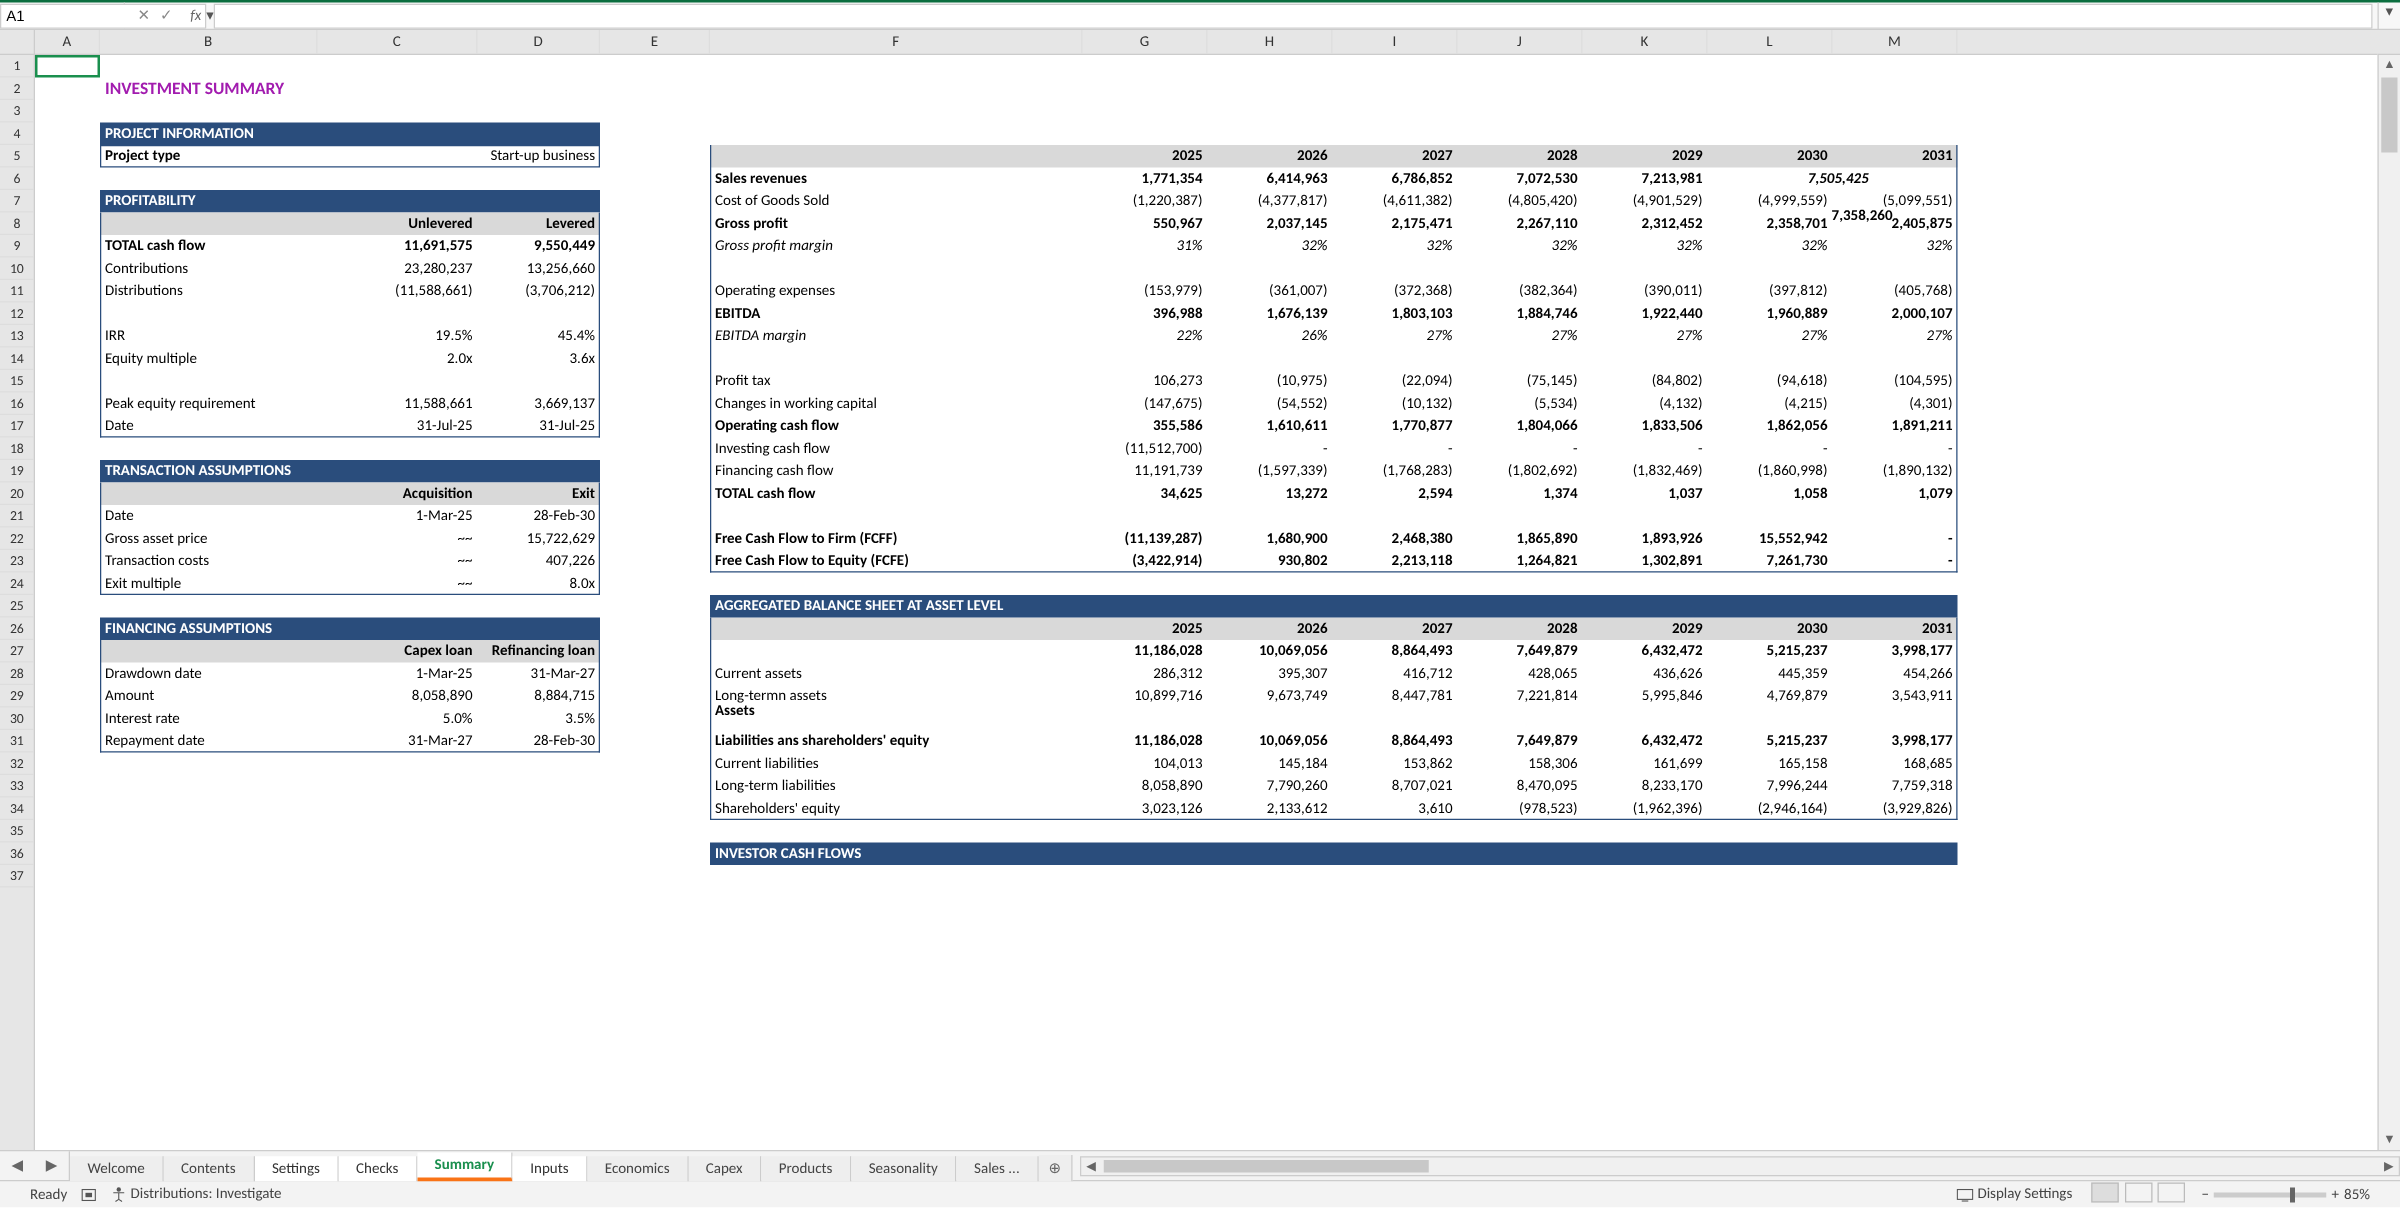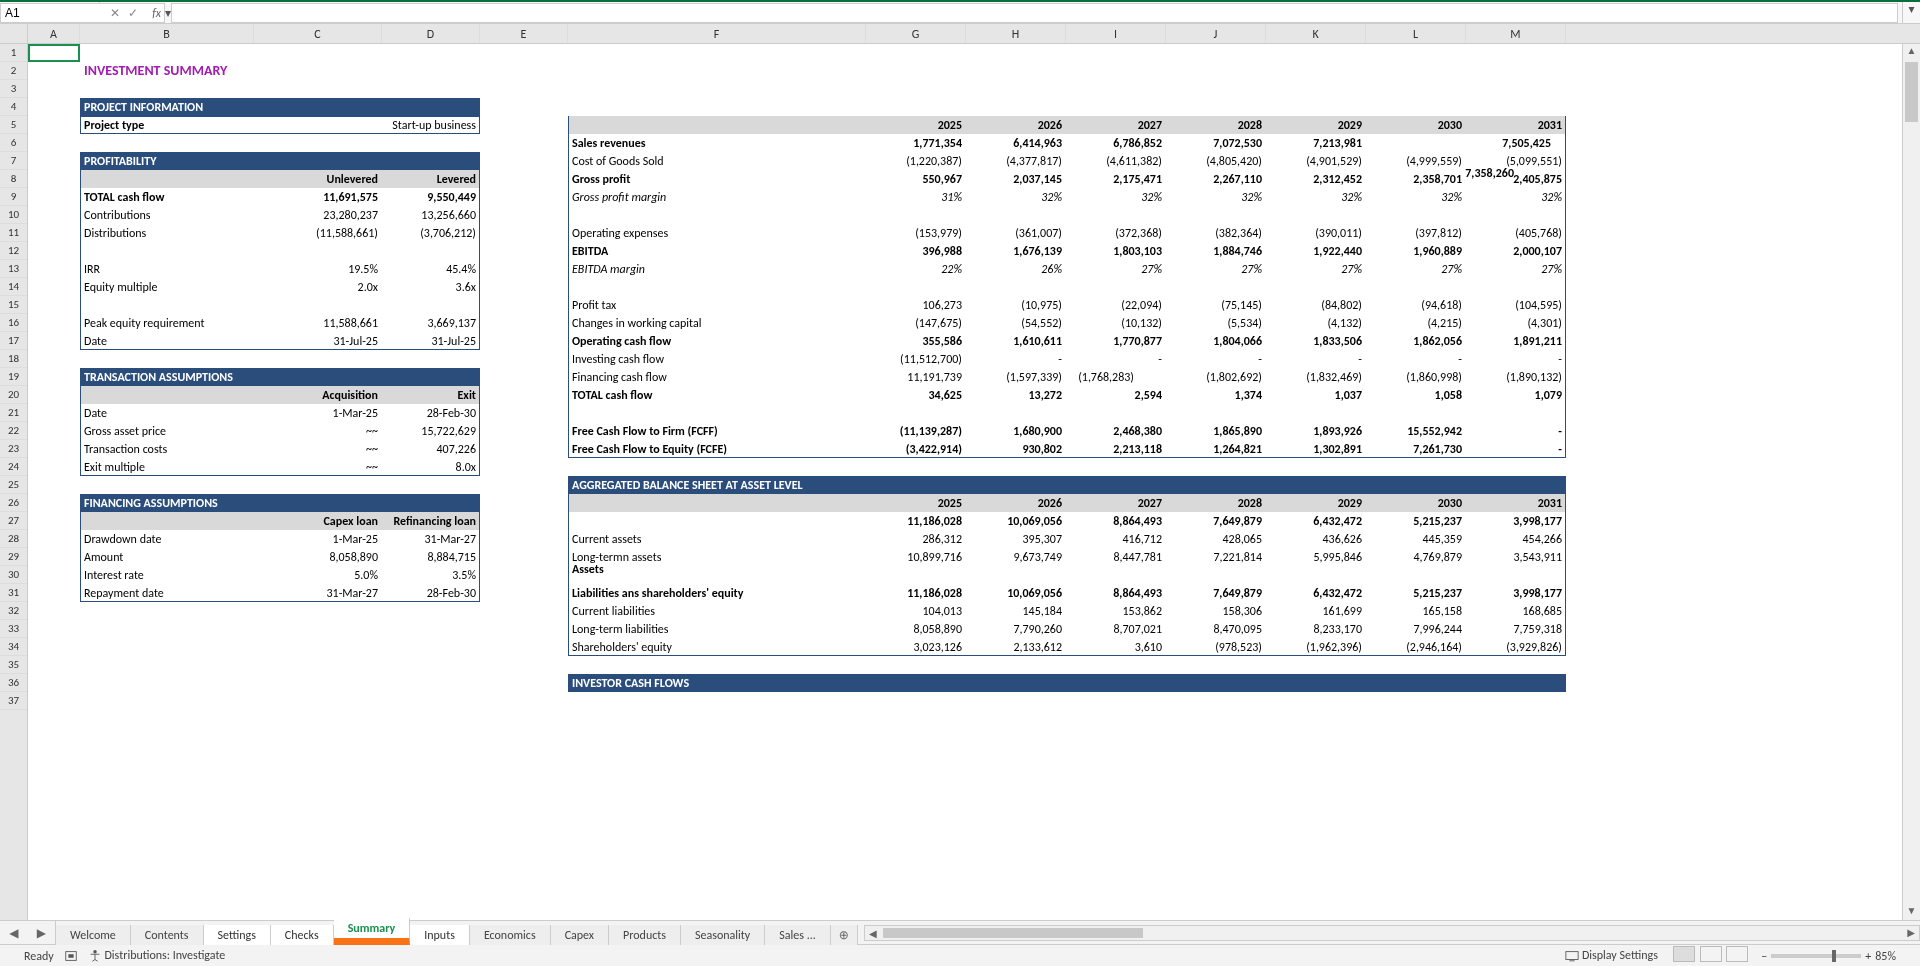--- a/index.html
+++ b/index.html
@@ -118,21 +118,21 @@
 }
 .tab-nav{
   width:56px; display:flex; align-items:center; justify-content:space-around; color:#666;border-right:1px solid #ccc;
 }
 .tab-nav span{cursor:pointer;}
 .tabs{ display:flex; align-items:flex-end;}
 .tab{
   padding: 3px 14px; border-right:1px solid #ccc; background:#eee; color:#444; cursor:pointer; position:relative; top:1px;
 }
 .tab.active-primary{
-  background:#fff; border-bottom:7px solid #f97316; color:#1a8f4e; font-weight:700;
+  background:#fff; border-bottom:3px solid #f97316; color:#1a8f4e; font-weight:700;
 }
 .tab.lightsel{ background:#fff; color:#333; }
 .tab.newtab{ padding:3px 8px; color:#666;}
 .hscroll-area{
   flex:1; display:flex; align-items:center; margin-left:6px;
 }
 .hscroll{
   flex:1; height:16px; background:#f0f0f0; border:1px solid #ccc; position:relative;
 }
 .hscroll .lt,.hscroll .rt{ width:16px;text-align:center;color:#666;font-size:10px;display:inline-block;}
@@ -373,21 +373,21 @@
             <div class="cell numcell bold " style="left: 1138px; width: 100px;">1,804,066</div>
             <div class="cell numcell bold " style="left: 1238px; width: 100px;">1,833,506</div>
             <div class="cell numcell bold " style="left: 1338px; width: 100px;">1,862,056</div>
             <div class="cell numcell bold " style="left: 1438px; width: 100px;">1,891,211</div>
           </div>
           <div class="row" style="position: absolute; left: 0px; right: 0px; top: 324px; height: 18px;">
             <div class="cell hdrbar" style="left: 52px; width: 400px;"> TRANSACTION ASSUMPTIONS</div>
             <div class="cell " style="left: 540px; width: 298px;">   Financing cash flow</div>
             <div class="cell numcell " style="left: 838px; width: 100px;">11,191,739</div>
             <div class="cell numcell " style="left: 938px; width: 100px;">(1,597,339)</div>
-            <div class="cell numcell " style="left: 1010px; width: 100px;">(1,768,283)</div>
+            <div class="cell numcell " style="left: 1038px; width: 100px;">(1,768,283)</div>
             <div class="cell numcell " style="left: 1138px; width: 100px;">(1,802,692)</div>
             <div class="cell numcell " style="left: 1238px; width: 100px;">(1,832,469)</div>
             <div class="cell numcell " style="left: 1338px; width: 100px;">(1,860,998)</div>
             <div class="cell numcell " style="left: 1438px; width: 100px;">(1,890,132)</div>
           </div>
           <div class="row" style="position: absolute; left: 0px; right: 0px; top: 342px; height: 18px;">
             <div class="cell greyhdr" style="left: 52px; width: 400px;"></div>
             <div class="cell numcell bold" style="left: 226px; width: 128px;">Acquisition</div>
             <div class="cell numcell bold" style="left: 354px; width: 98px;">Exit</div>
             <div class="cell " style="left: 52px; width: 400px; border-left: 1px solid rgb(42, 77, 124); border-right: 1px solid rgb(42, 77, 124); height: 90px;"></div>
@@ -510,21 +510,21 @@
             <div class="cell numcell bold " style="left: 1438px; width: 100px;">3,998,177</div>
           </div>
           <div class="row" style="position: absolute; left: 0px; right: 0px; top: 90px; height: 18px;">
             <div class="cell bold " style="left: 540px; width: 298px;">Sales revenues</div>
             <div class="cell numcell bold " style="left: 838px; width: 100px;">1,771,354</div>
             <div class="cell numcell bold " style="left: 938px; width: 100px;">6,414,963</div>
             <div class="cell numcell bold " style="left: 1038px; width: 100px;">6,786,852</div>
             <div class="cell numcell bold " style="left: 1138px; width: 100px;">7,072,530</div>
             <div class="cell numcell bold " style="left: 1238px; width: 100px;">7,213,981</div>
             <div class="cell numcell bold " style="left: 1390px; width: 100px; margin-top: 30px;">7,358,260</div>
-            <div class="cell numcell bold " style="left: 1427px; width: 100px;">7,505,425</div>
+            <div class="cell numcell bold " style="left: 1371px; width: 100px; font-style: italic;">7,505,425</div>
           </div>
           <div class="row" style="position: absolute; left: 0px; right: 0px; top: 306px; height: 18px;">
             <div class="cell " style="left: 540px; width: 298px;">   Investing cash flow</div>
             <div class="cell numcell " style="left: 838px; width: 100px;">(11,512,700)</div>
             <div class="cell numcell " style="left: 938px; width: 100px;">-</div>
             <div class="cell numcell " style="left: 1038px; width: 100px;">-</div>
             <div class="cell numcell " style="left: 1138px; width: 100px;">-</div>
             <div class="cell numcell " style="left: 1238px; width: 100px;">-</div>
             <div class="cell numcell " style="left: 1338px; width: 100px;">-</div>
             <div class="cell numcell " style="left: 1438px; width: 100px;">-</div>

